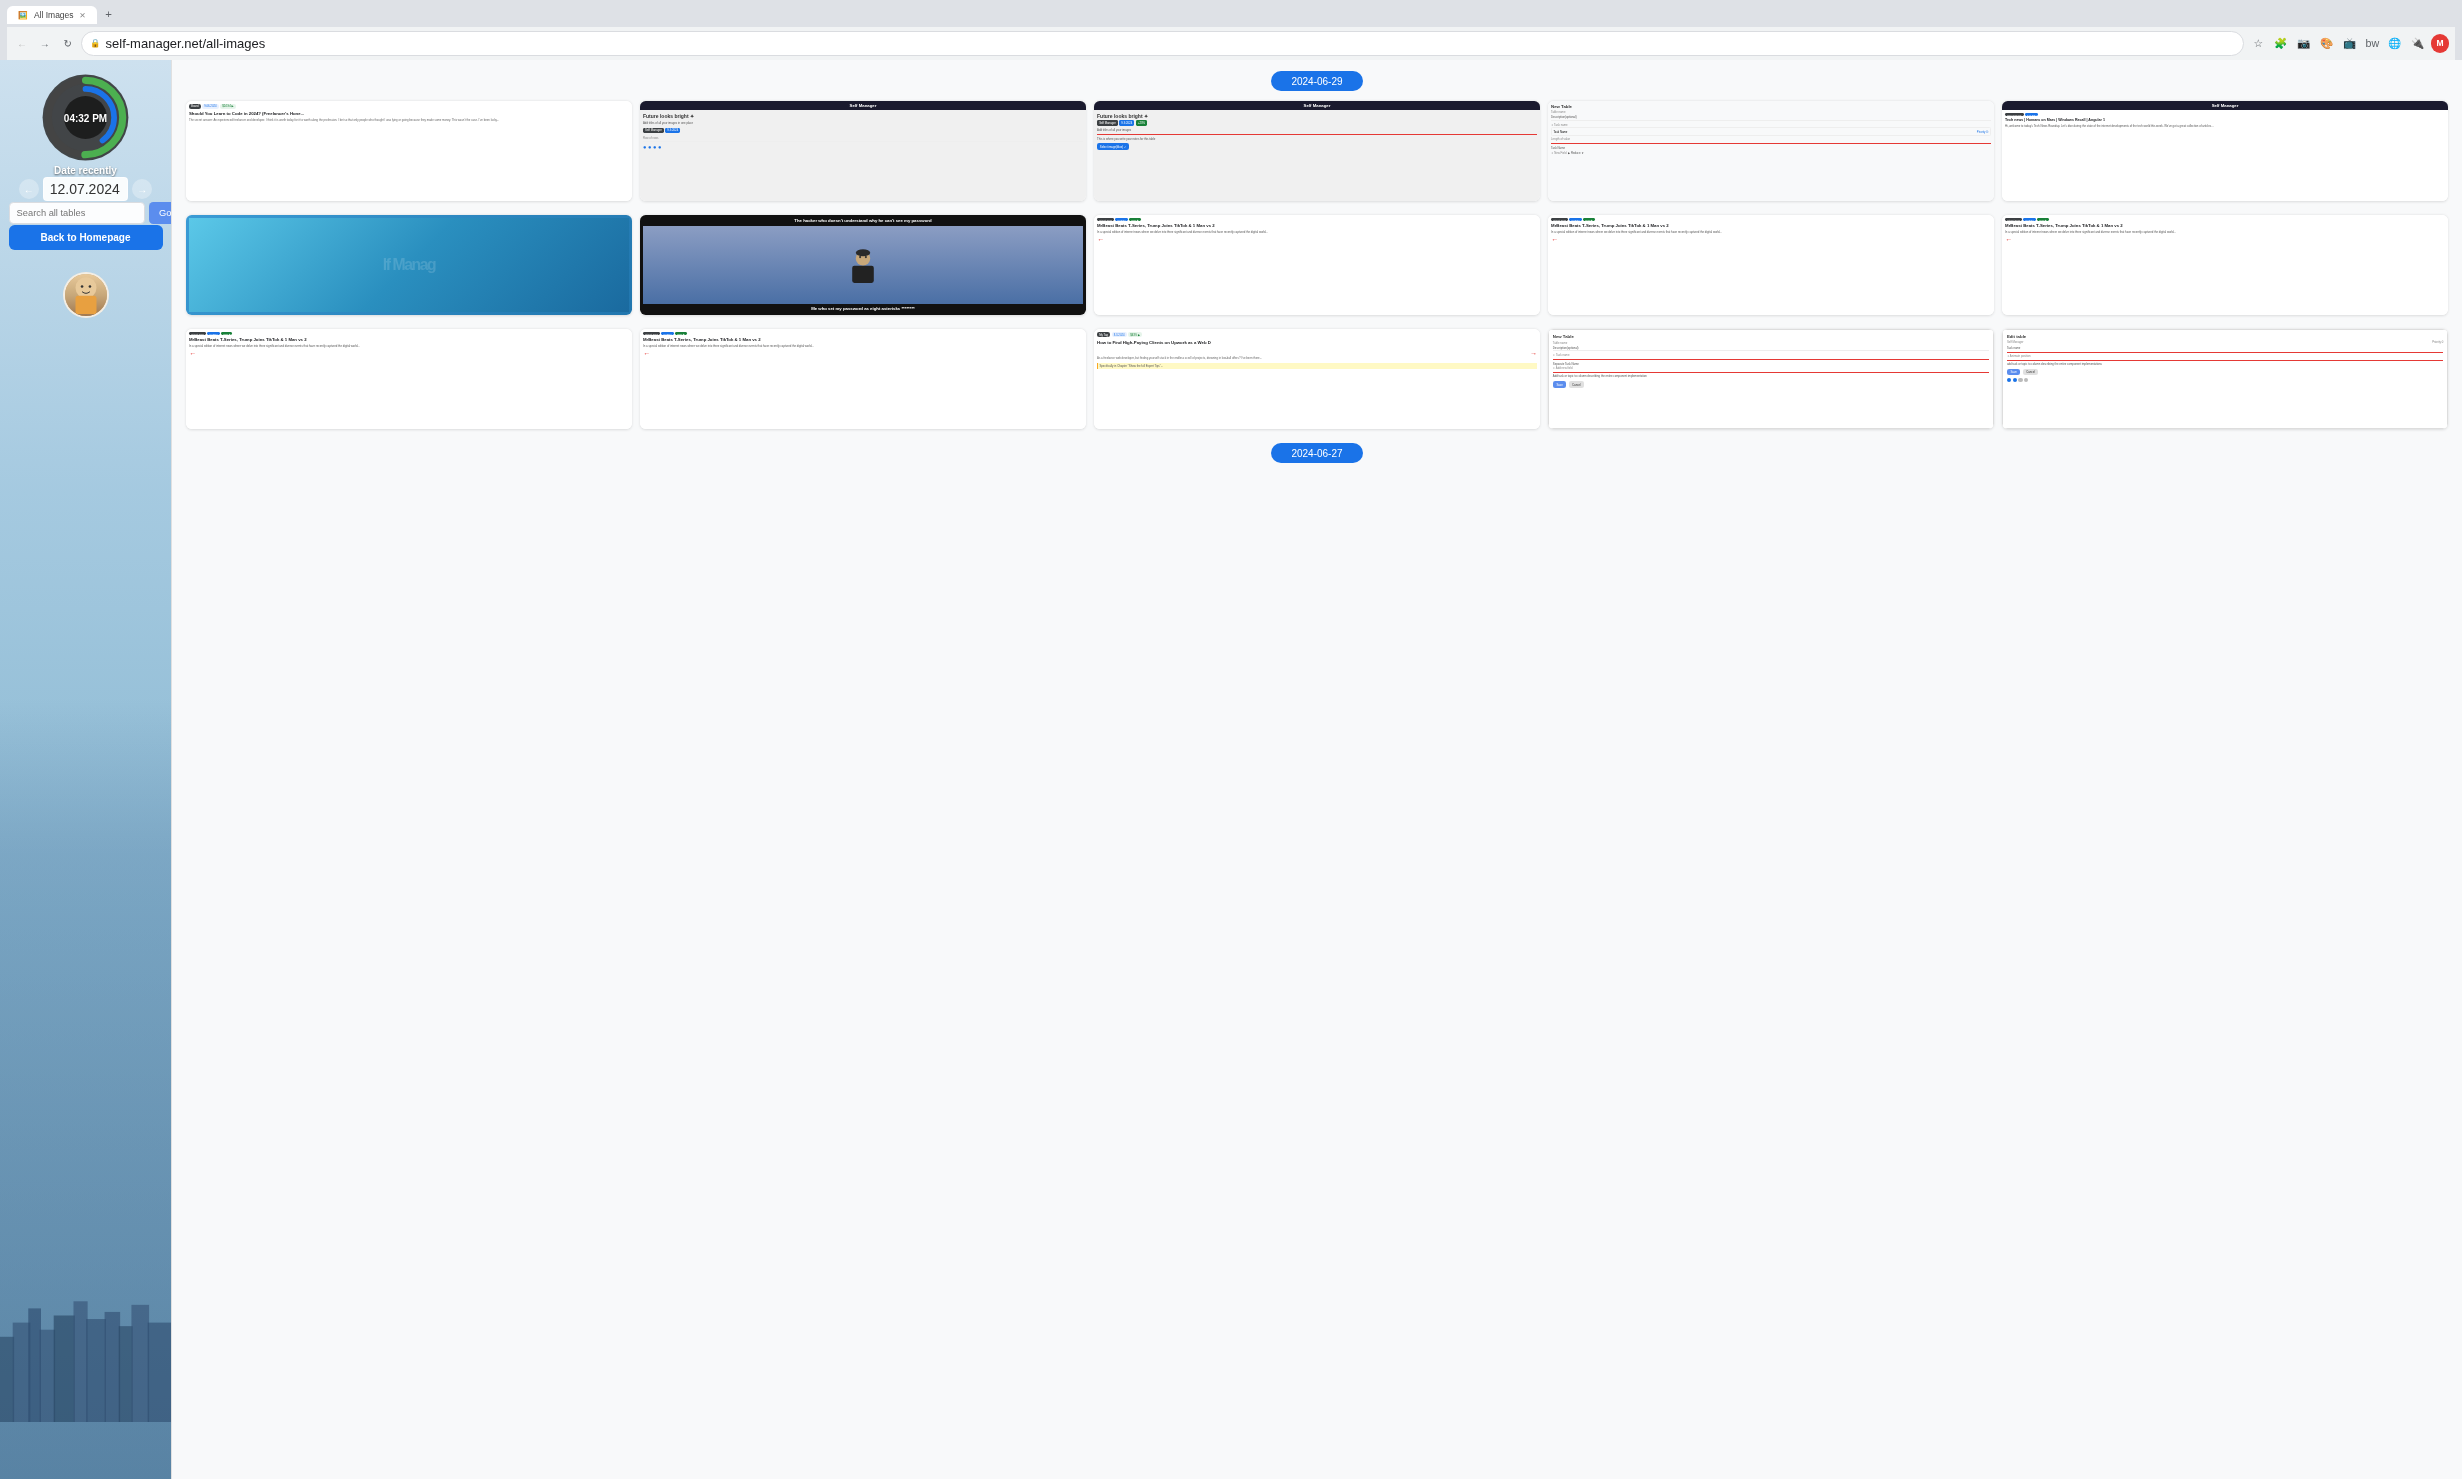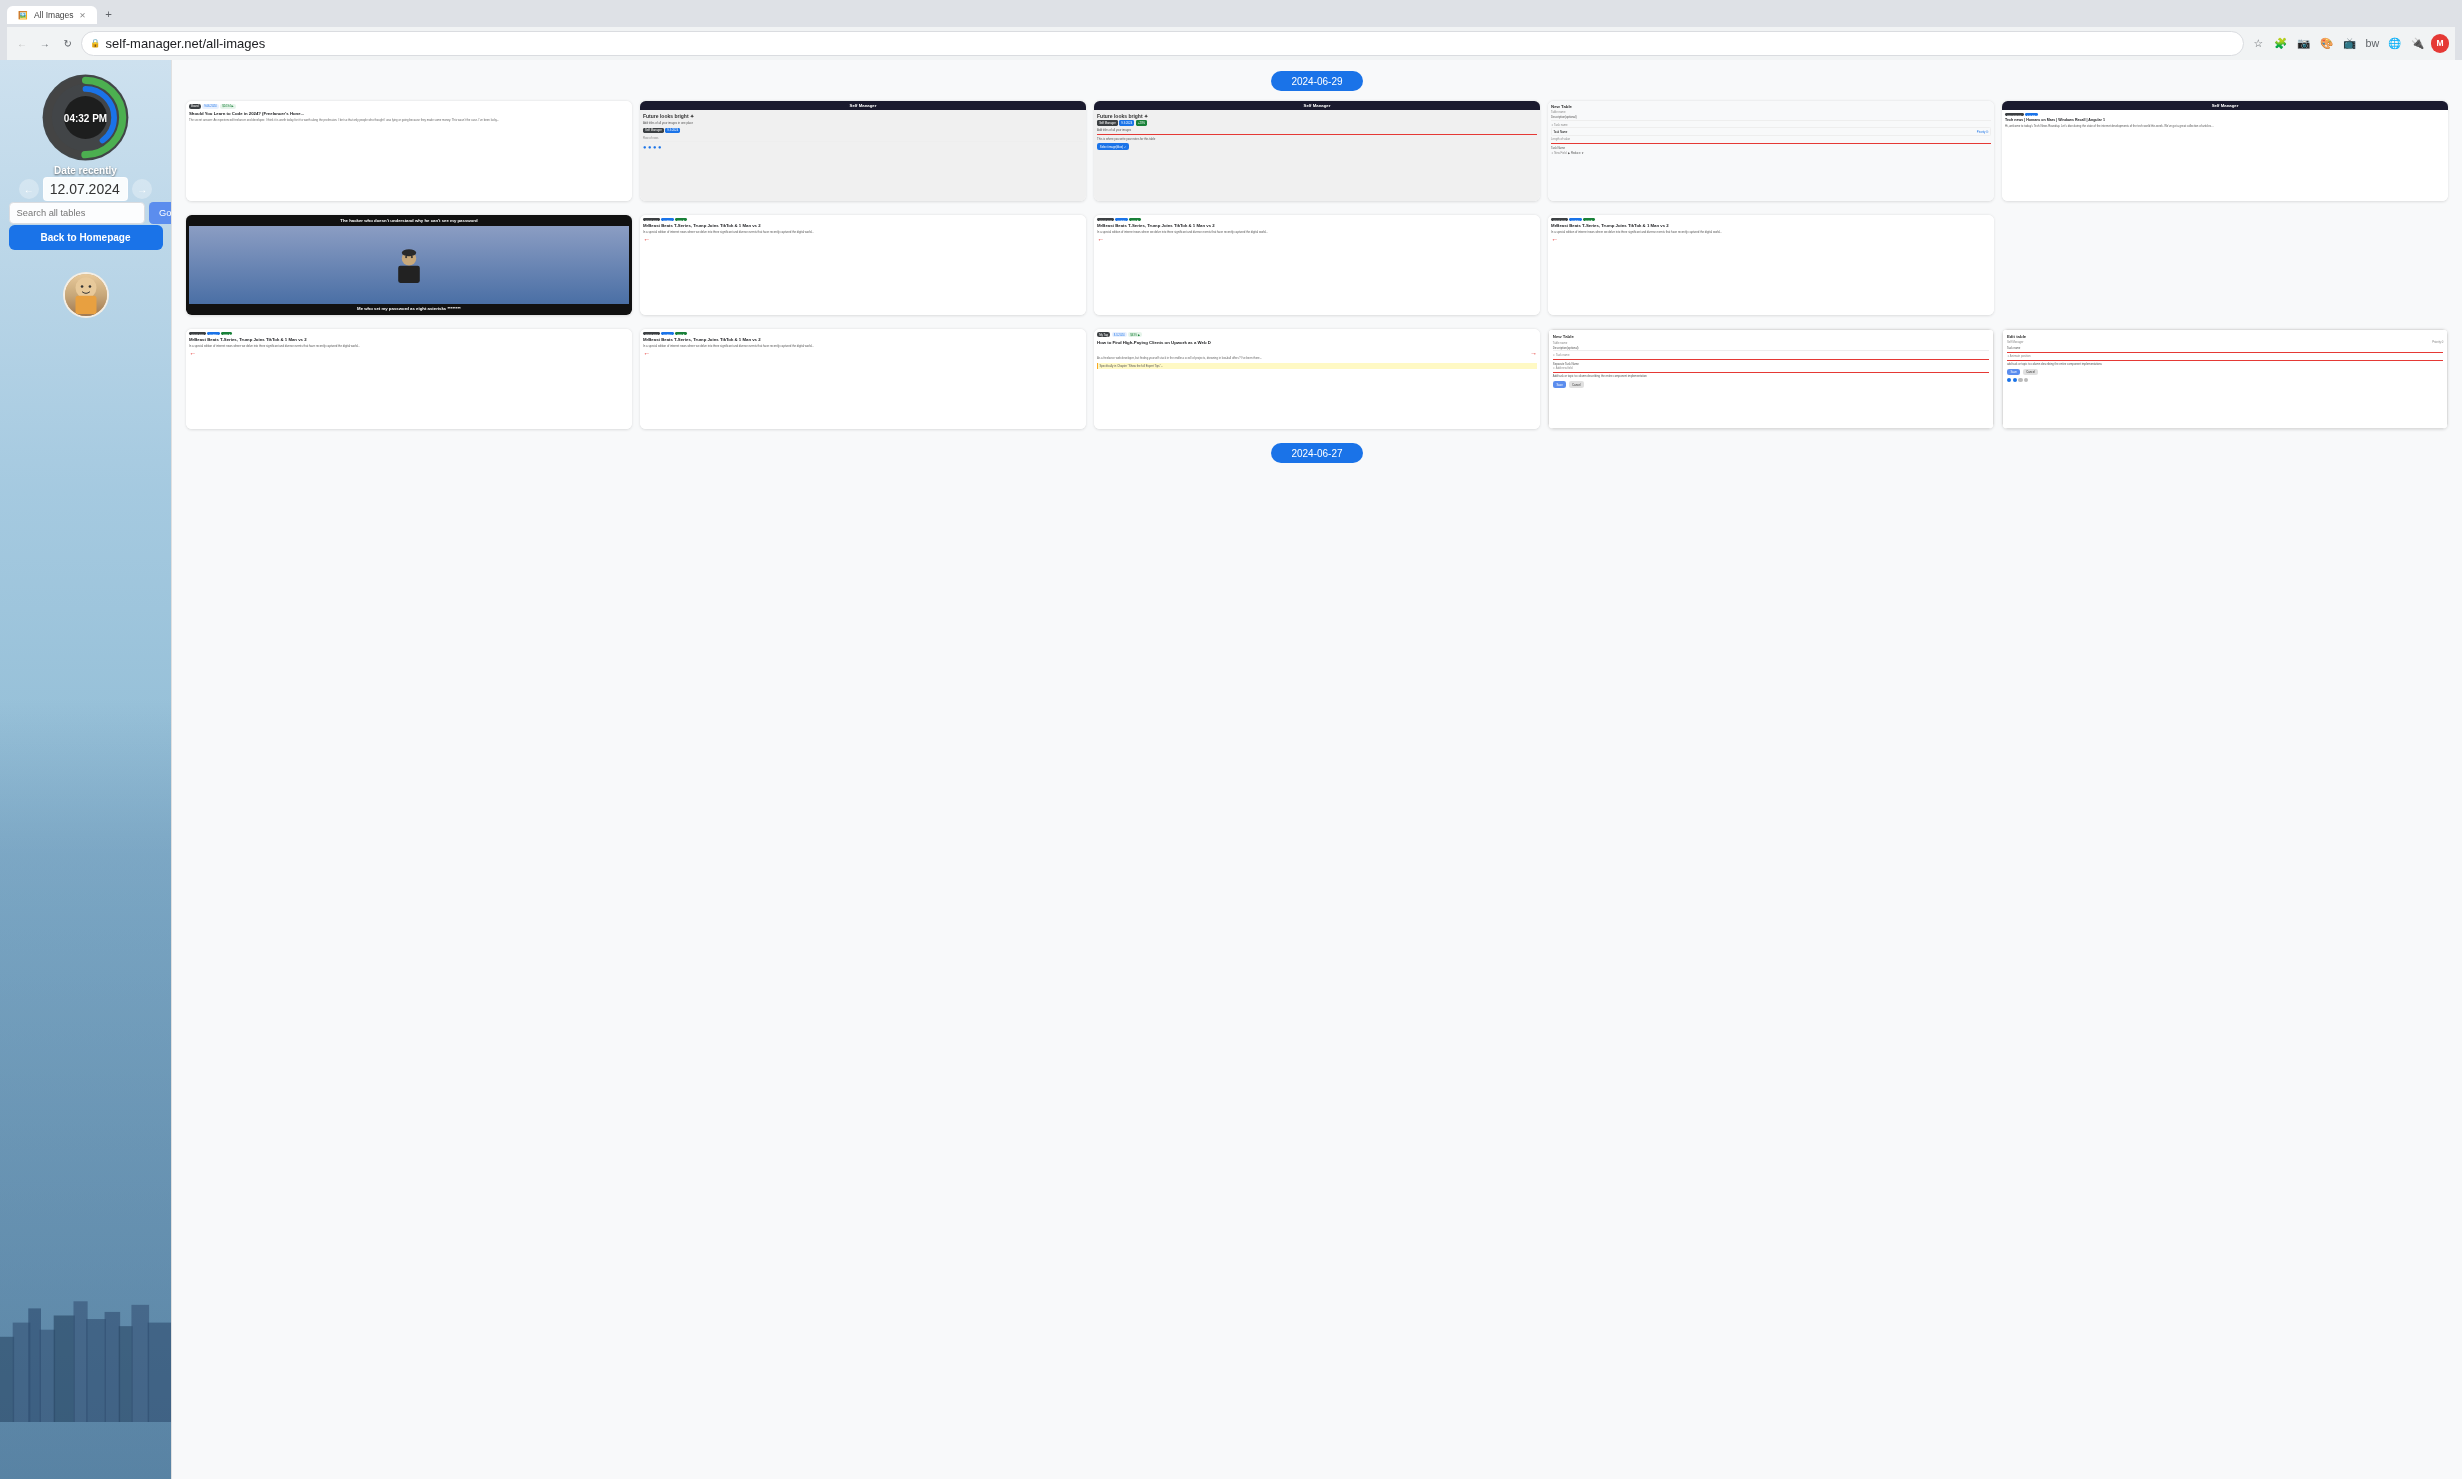--- a/index.html
+++ b/index.html
@@ -317,20 +317,29 @@
               </div>
             </div>
           </div>
         </div>
       </div>
     </div>
 
     <div>
       <div class="image-grid">
 
+        <div class="image-card">
+          <div class="image-card-inner">
+            <div class="mock-screenshot mock-logo">
+              <div style="width:100%;height:100%;background:linear-gradient(135deg,#5bc8e8 0%,#2a8fbf 50%,#1a6a9f 100%);display:flex;align-items:center;justify-content:center;">
+                <div style="font-size:15.7px;font-weight:900;color:rgba(255,255,255,0.15);letter-spacing:-1.4px;text-shadow:none;">lf Manag</div>
+              </div>
+            </div>
+          </div>
+        </div>
 
         <div class="image-card">
           <div class="image-card-inner">
             <div class="mock-screenshot" style="background:#111;padding:2.8px;display:flex;flex-direction:column;justify-content:space-between;">
               <div style="font-size:4.3px;font-weight:bold;color:#fff;text-align:center;line-height:1.4;">The hacker who doesn't understand why he can't see my password</div>
 
               <div style="flex:1;background:linear-gradient(180deg,#8b9dc3 0%,#4a6fa5 100%);margin:2.1px 0;display:flex;align-items:center;justify-content:center;">
                 <svg width="36" height="36" viewBox="0 0 50 50">
                   <circle cx="25" cy="16" r="10" fill="#c8a87a"></circle>
                   <rect x="10" y="26" width="30" height="24" rx="3" fill="#222"></rect>

